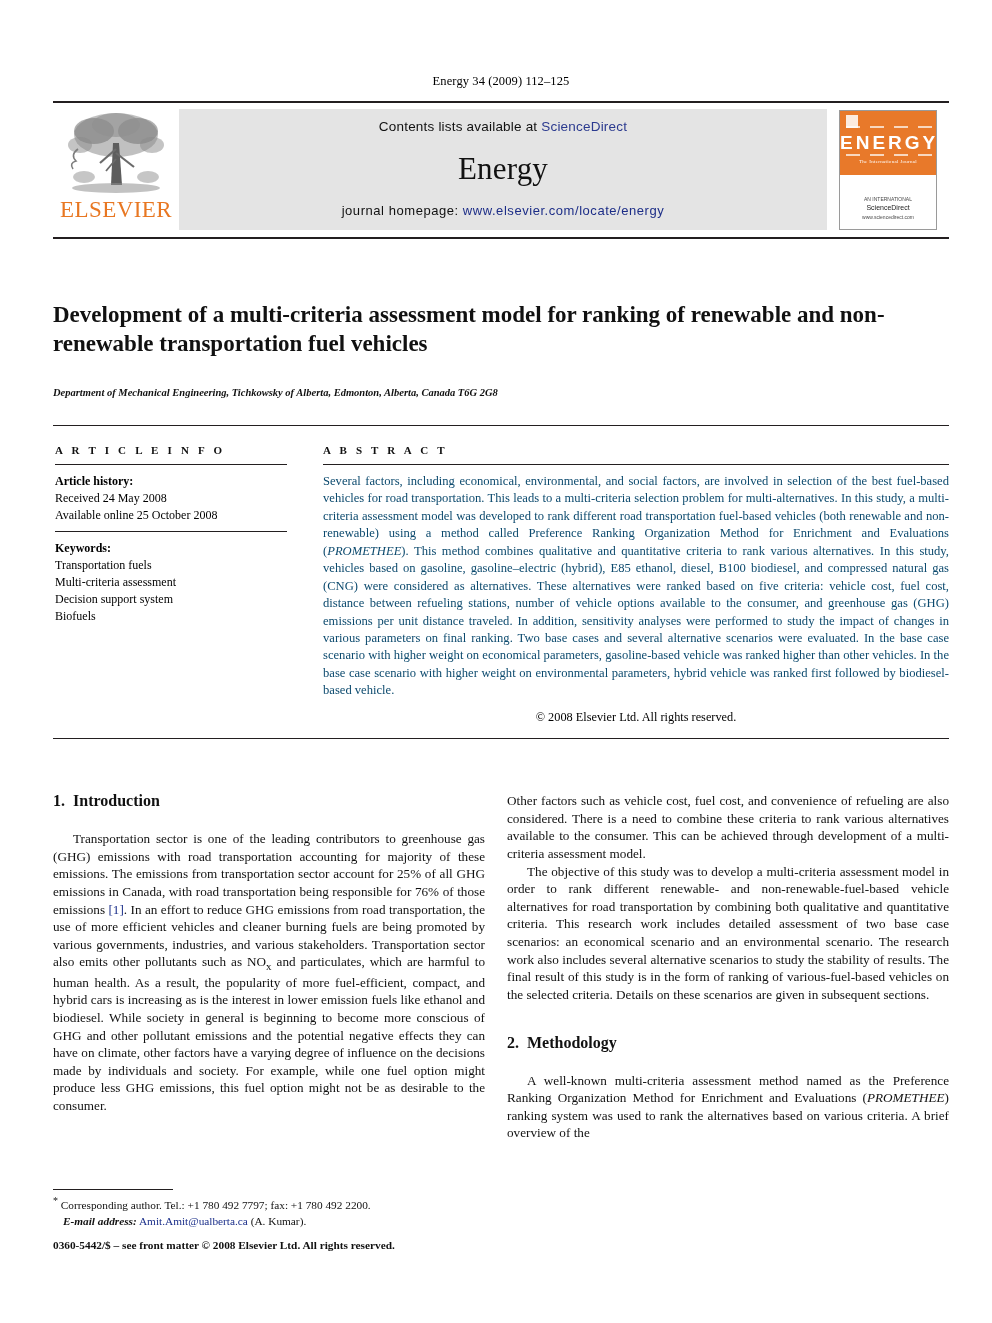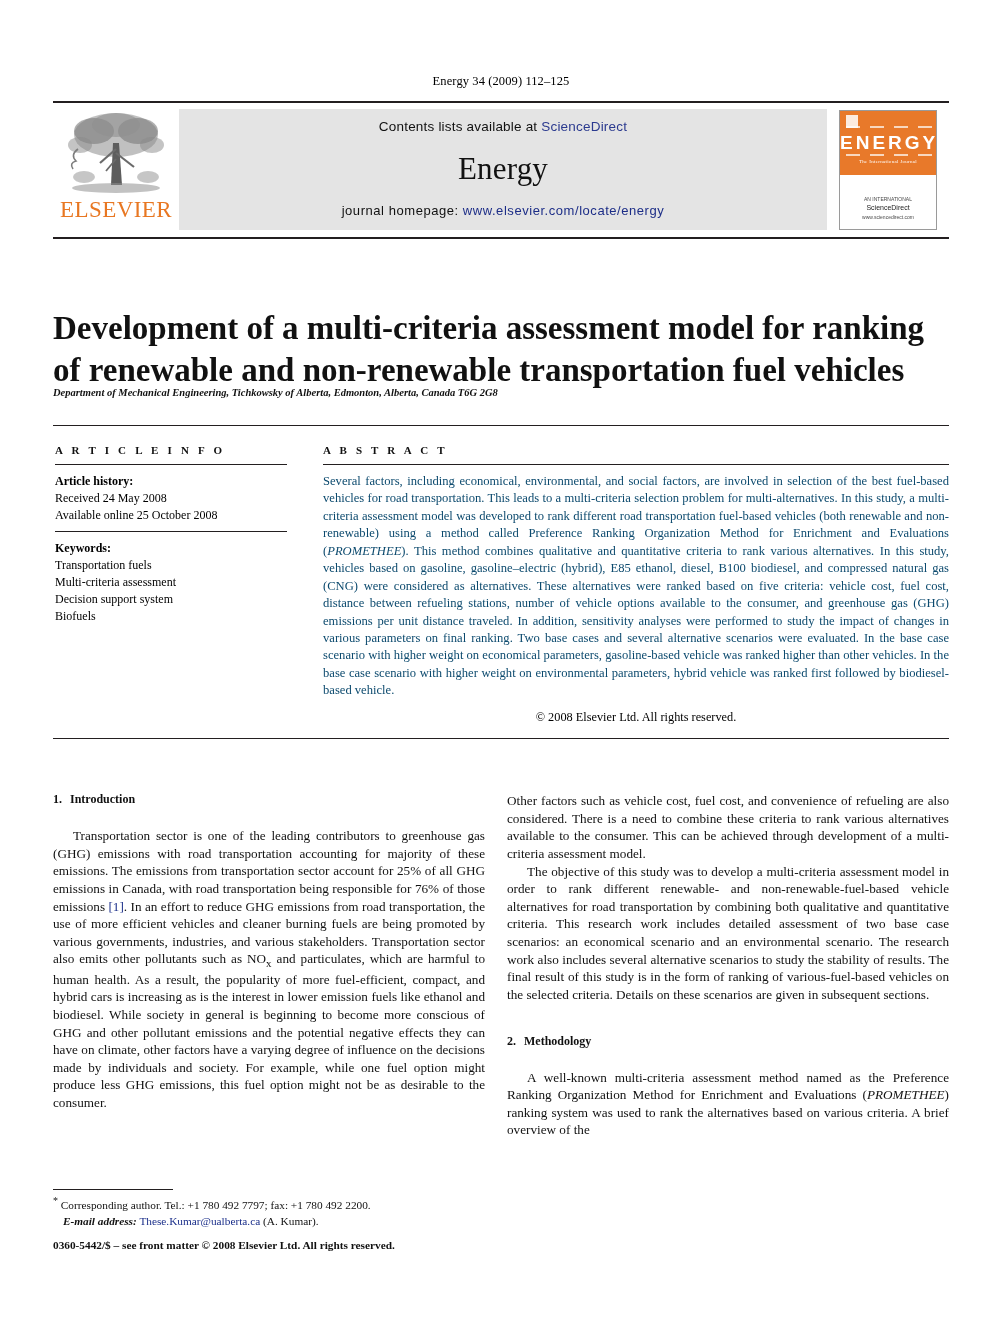--- a/index.html
+++ b/index.html
@@ -175,21 +175,21 @@
     line-height: 1.5;
     font-family: "Liberation Sans", sans-serif;
   }
   .cover-bottom-logo .big { font-size: 7px; color:#222; }
 
   
   .title {
     position: absolute;
     left: 48px; top: 286px;
     width: 880px;
-    font-size: 33px;
+    font-size: 23px;
     line-height: 1.26;
     color: #111;
     font-family: "Liberation Serif", serif;
   }
   .authors {
     position: absolute;
     left: 48px; top: 360px;
     width: 880px;
     font-size: 16px;
     color: #111;
@@ -271,21 +271,21 @@
     left: 48px; top: 792px;
     width: 432px;
   }
   .col-right {
     position: absolute;
     left: 502px; top: 792px;
     width: 442px;
   }
   .body-head {
     font-weight: bold;
-    font-size: 12px;
+    font-size: 16px;
     color: #111;
     margin: 0 0 20px 0;
   }
   .body-head .num { margin-right: 8px; }
   .body-p {
     font-size: 13.2px;
     line-height: 1.335;
     text-align: justify;
     color: #111;
     margin: 0;
@@ -442,21 +442,21 @@
   </div>
 
   <div class="foot-rule"></div>
   <div class="footnote">
     <div>
       <span class="star">*</span>
       <span>Corresponding author. Tel.: +1 780 492 7797; fax: +1 780 492 2200.</span>
     </div>
     <div style="padding-left:10px">
       <span class="em">E-mail address:</span>
-      <a class="mail" href="#" style="text-decoration:none">These.Kumar@ualberta.ca</a>
+      <a class="mail" href="#" style="text-decoration:none">Amit.Amit@ualberta.ca</a>
       <span>(A. Kumar).</span>
     </div>
   </div>
 
   <div class="imprint">
     <div>0360-5442/$ – see front matter © 2008 Elsevier Ltd. All rights reserved.</div>
   </div>
 
 </div>
 

